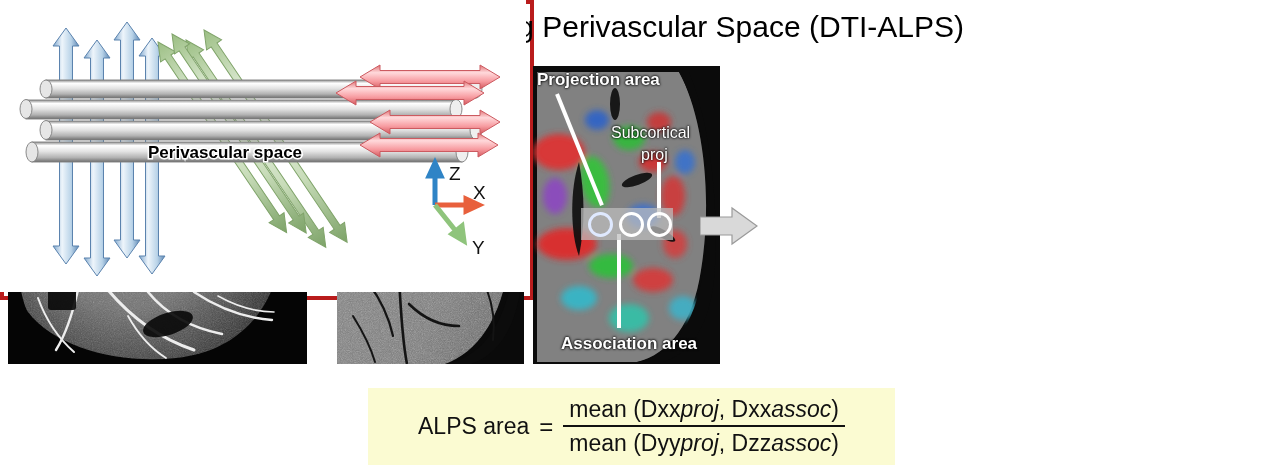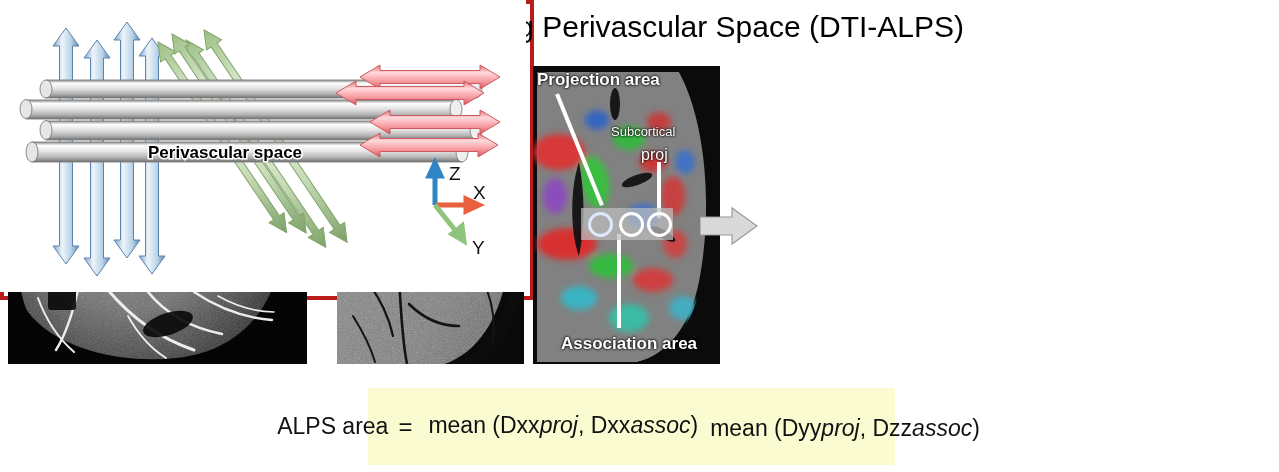--- a/index.html
+++ b/index.html
@@ -48,21 +48,21 @@
       background:#ffffff;border:4px solid #b91c1c;box-sizing:border-box;}
   #diagram-svg{position:absolute;left:0;top:0;}
 
   
   #formula-box{position:absolute;left:368px;top:388px;width:527px;height:77px;
       background:#fbfbd2;display:flex;align-items:center;justify-content:center;}
   #formula-inner{display:flex;align-items:center;gap:10px;
       font-size:23px;color:#111;font-family:"Liberation Sans","DejaVu Sans",sans-serif;}
   #formula-lhs{white-space:nowrap;}
   #formula-eq{font-size:24px;}
-  #formula-frac{display:flex;flex-direction:row;align-items:center;}
+  #formula-frac{display:flex;flex-direction:column;align-items:center;}
   #formula-num{padding:0 6px 2px 6px;white-space:nowrap;}
   #formula-bar{height:2px;background:#111;width:100%;}
   #formula-den{padding:3px 6px 0 6px;white-space:nowrap;}
   .ital{font-style:italic;}
 
   .legend-row{position:absolute;left:0;bottom:6px;width:100%;
      display:flex;justify-content:center;gap:26px;font-size:17px;white-space:nowrap;}
   .lg-proj{color:#2f5f9e;font-weight:bold;}
   .lg-assoc{color:#8fbc72;}
   .lg-sub{color:#e8342a;}
@@ -281,21 +281,21 @@
        transform:rotate(-22deg);transform-origin:top center;"></div>
   <div class="cfa-leader" style="left:124px;top:96px;width:4px;height:56px;"></div>
   <div class="cfa-leader" style="left:84px;top:168px;width:4px;height:94px;"></div>
 
   <div id="cfa-roi-box"></div>
   <div class="cfa-circle" style="left:55px;border-color:#dfe9ff;"></div>
   <div class="cfa-circle" style="left:86px;border-color:#ffffff;"></div>
   <div class="cfa-circle" style="left:114px;border-color:#ffffff;"></div>
 
   <div class="cfa-label" style="left:4px;top:4px;font-size:17px">Projection area</div>
-  <div class="cfa-label" style="left:78px;top:58px;font-size:13px;font-weight:normal">Subcortical</div>
+  <div class="cfa-label" style="left:78px;top:58px;font-size:16px;font-weight:normal">Subcortical</div>
   <div class="cfa-label" style="left:108px;top:80px;font-size:16px;font-weight:normal">proj</div>
   <div class="cfa-label" style="left:28px;top:268px;font-size:17px">Association area</div>
 </div>
 
 <svg class="block-arrow" style="left:700px;top:206px" width="58" height="40" viewBox="0 0 58 40">
   <path d="M0,11 L32,11 L32,2 L57,20 L32,38 L32,29 L0,29 Z" fill="#d9d9d9" stroke="#9a9a9a" stroke-width="1.2"></path>
 </svg>
 
 <div id="panel-diagram">
   <svg id="diagram-svg" width="526" height="292" viewBox="0 0 526 292">

